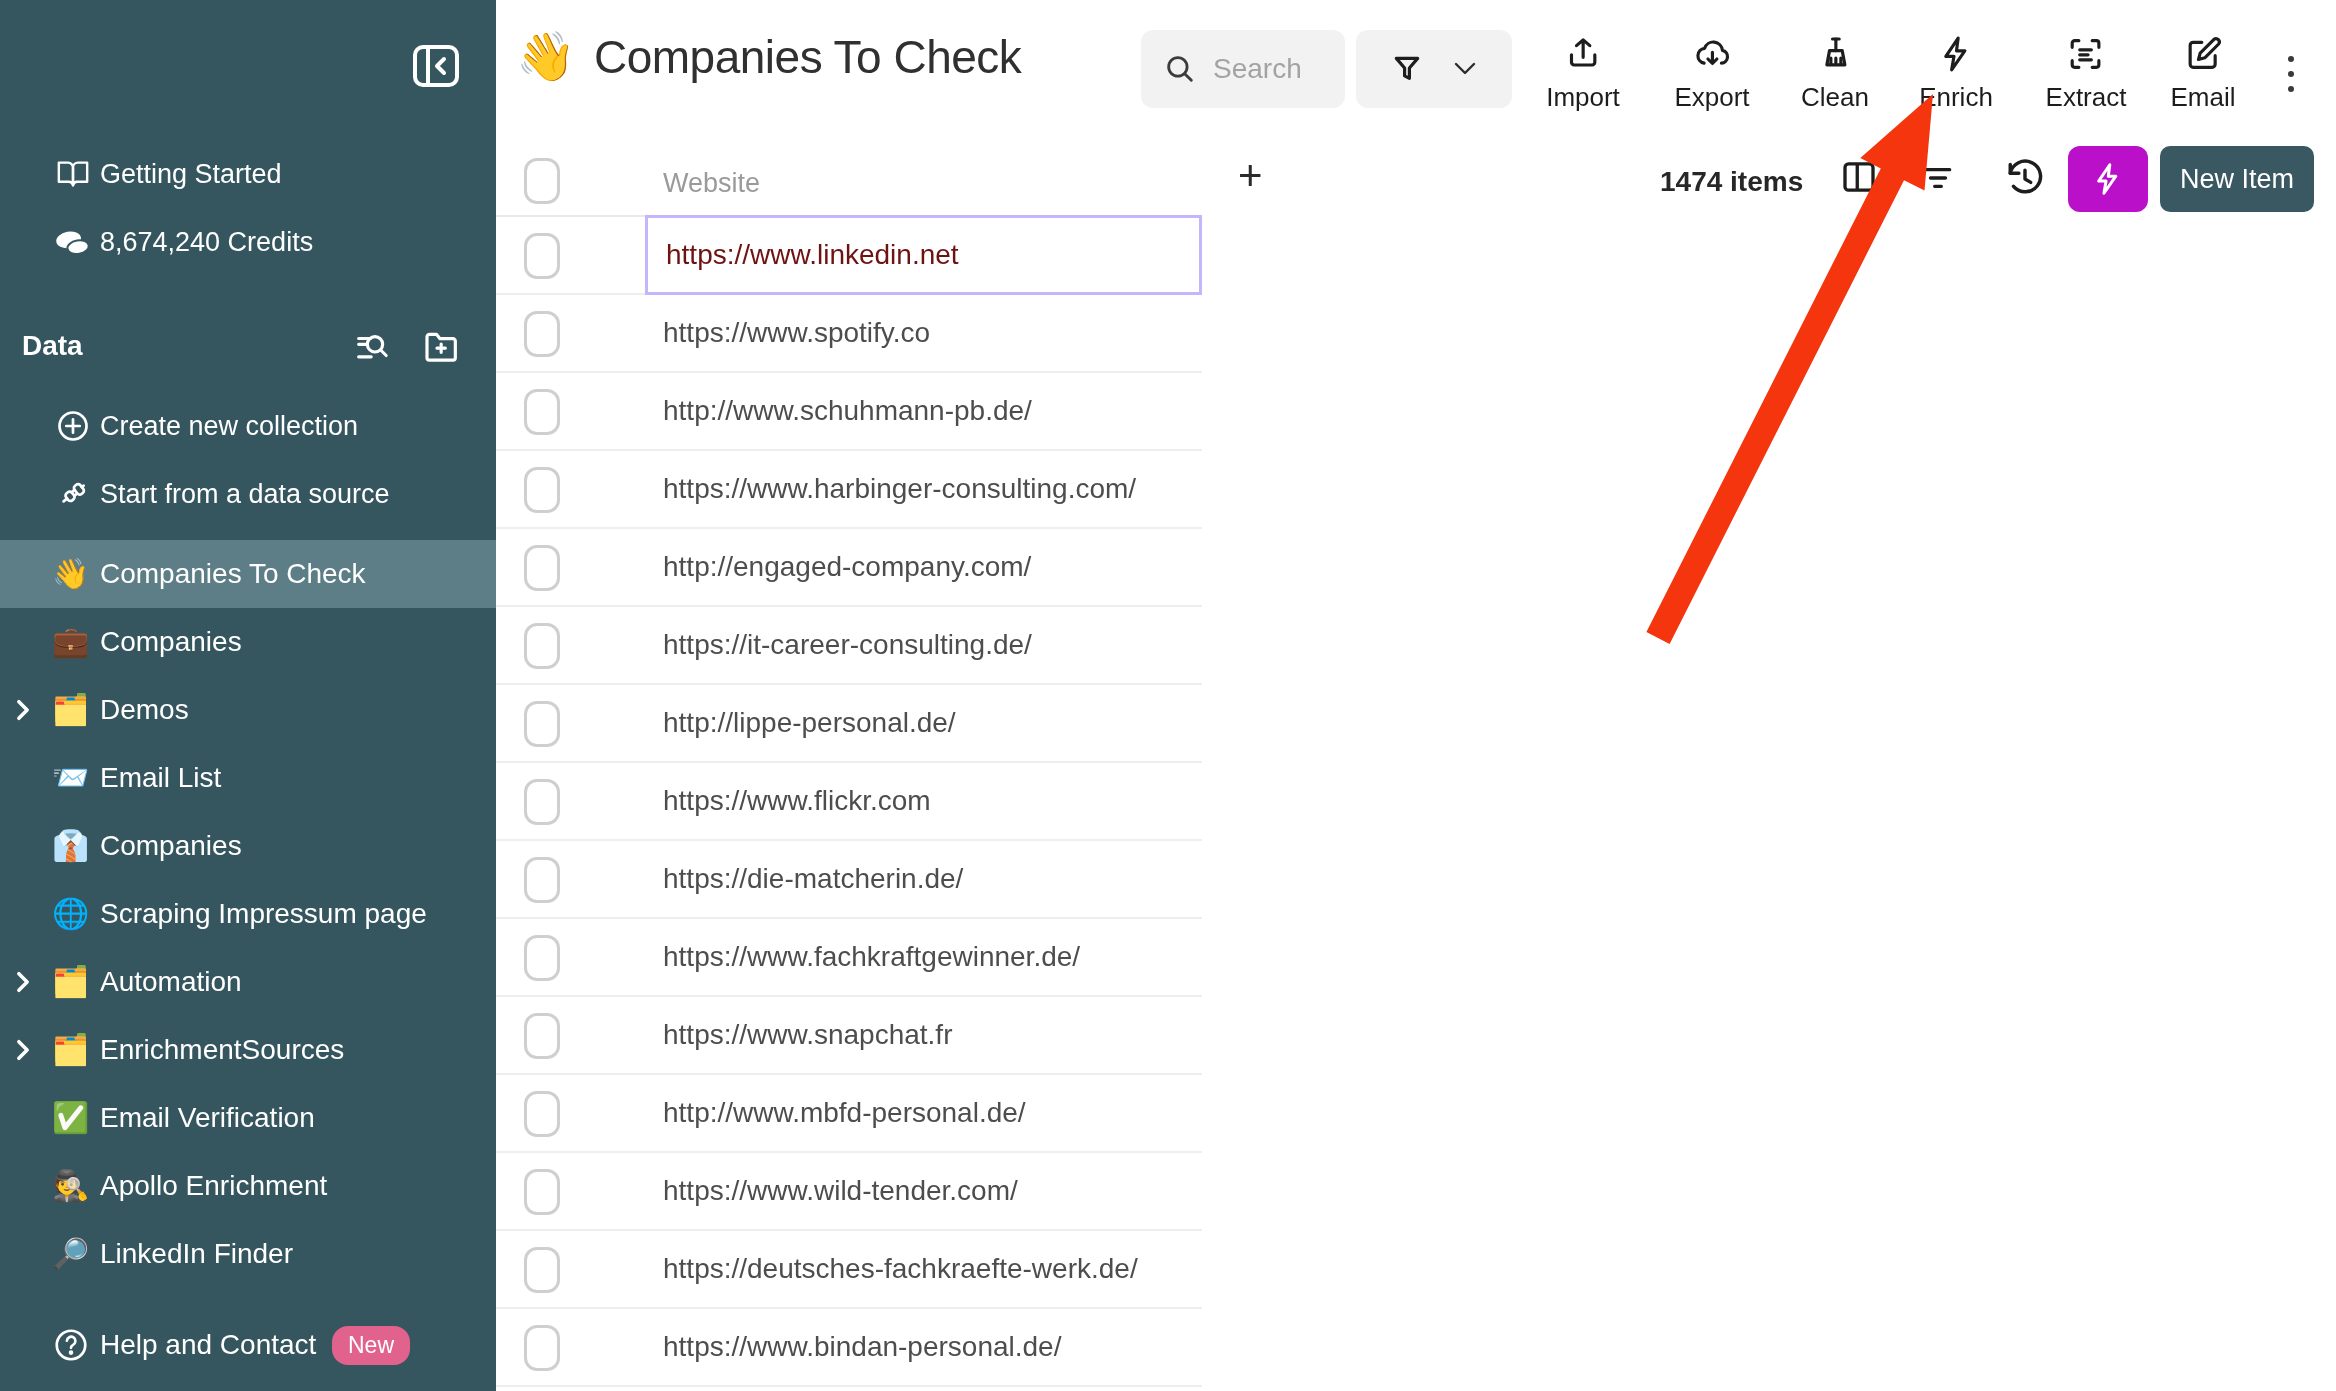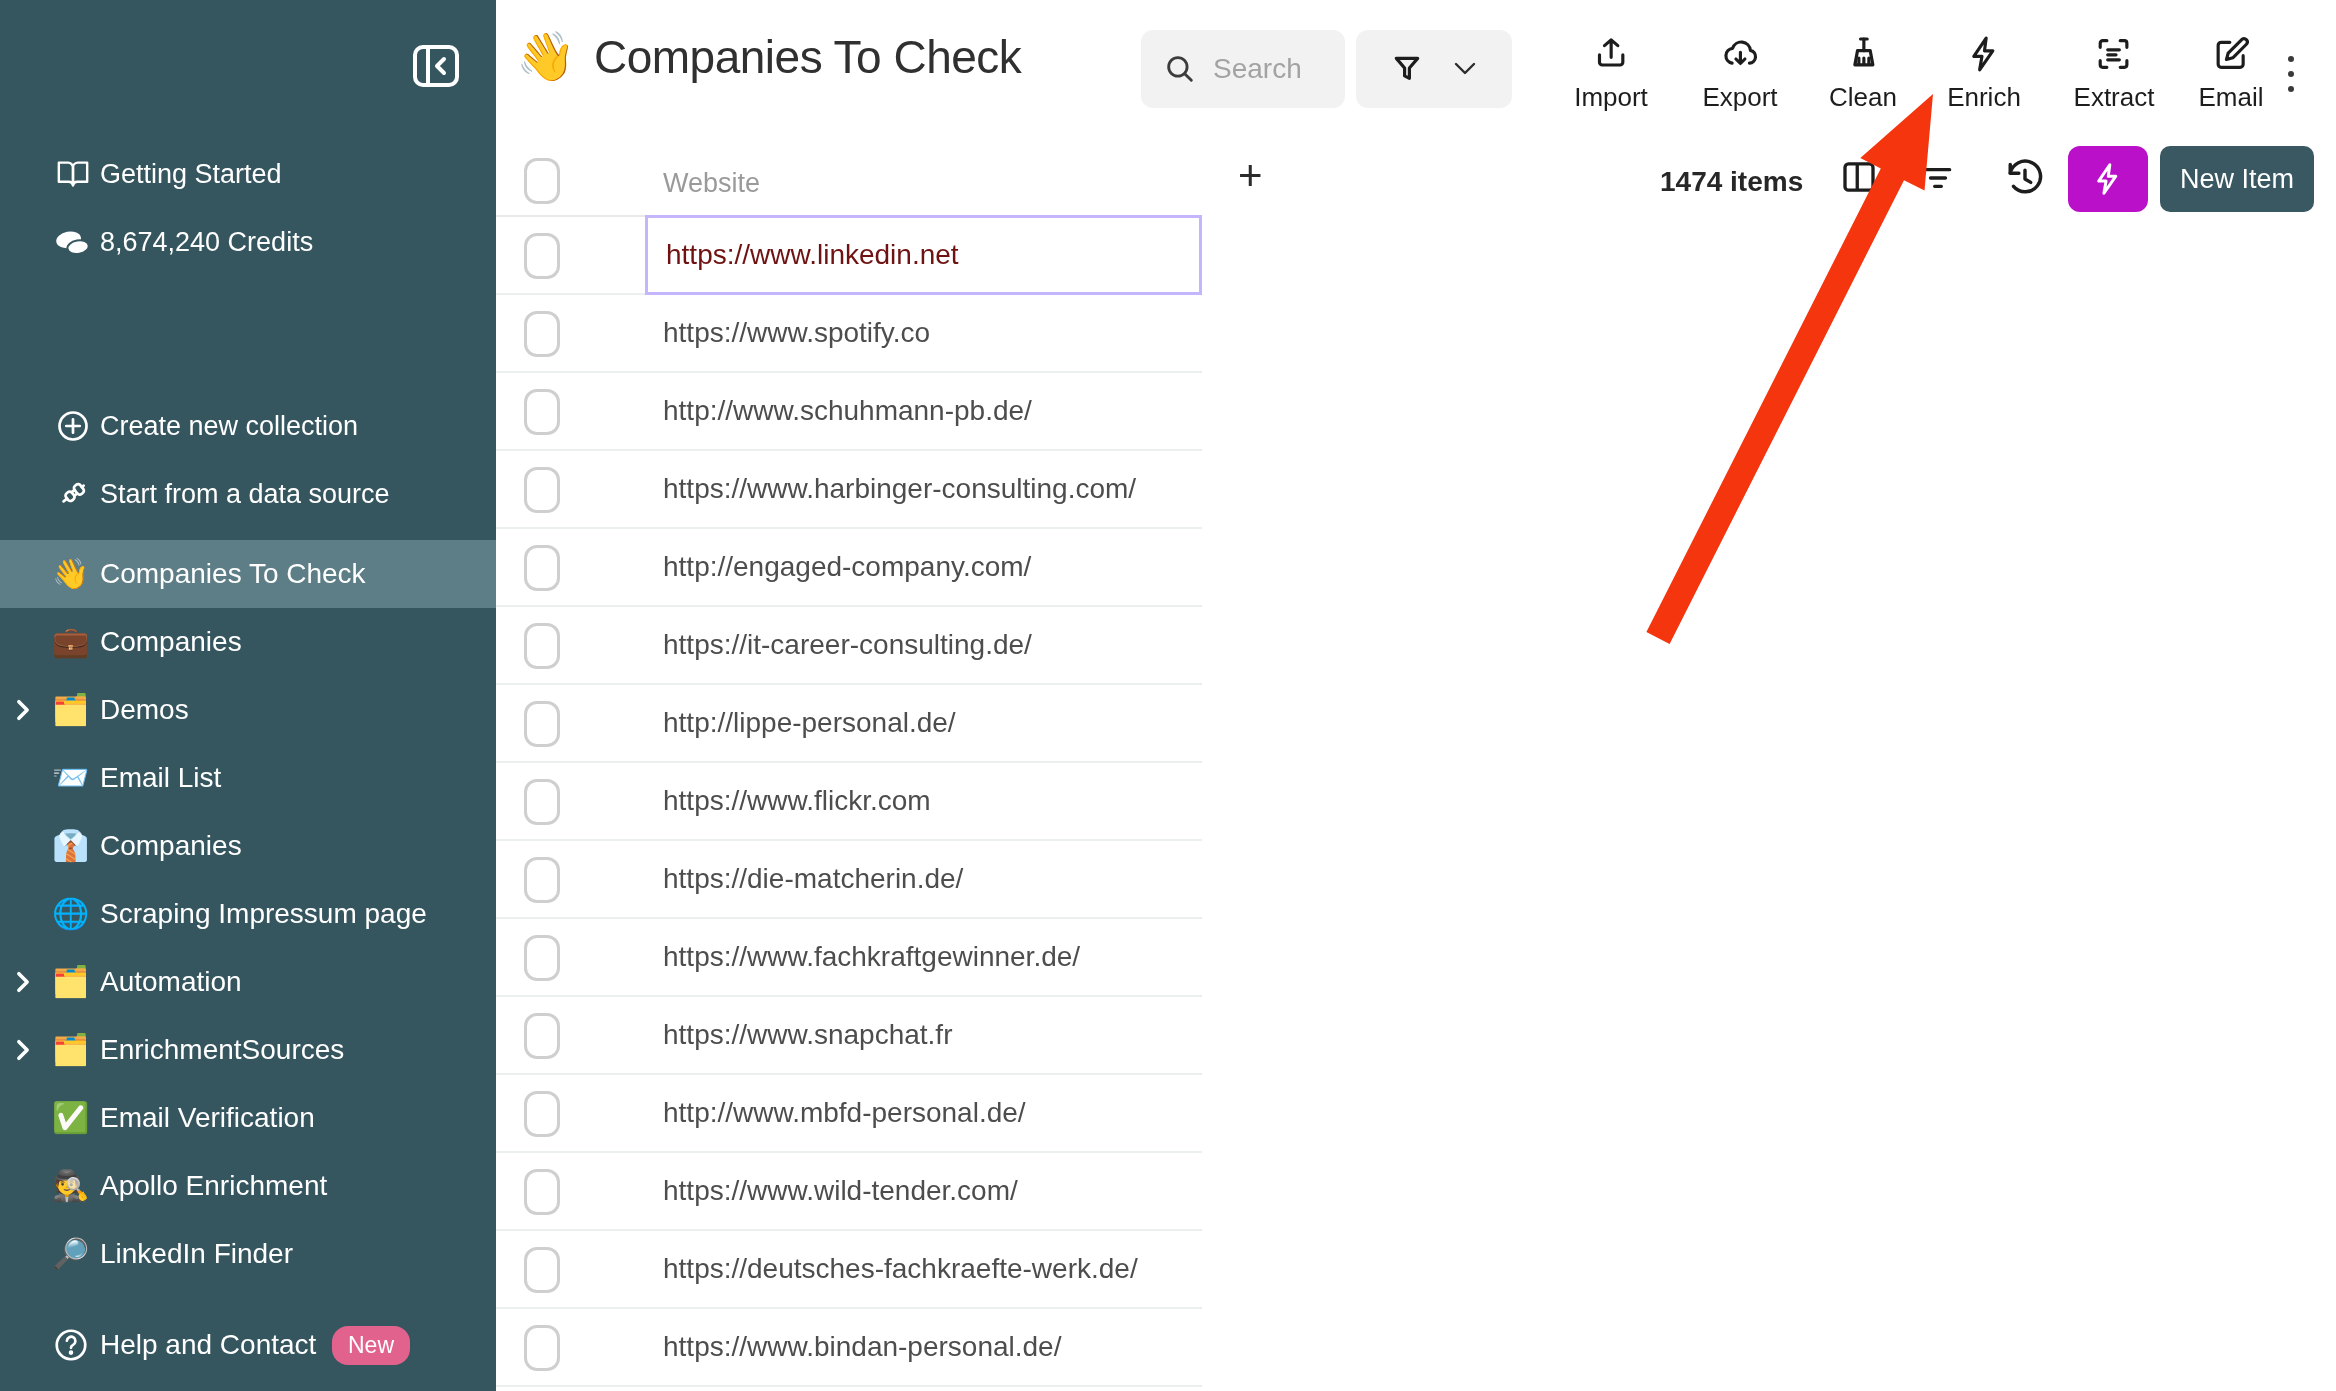--- a/index.html
+++ b/index.html
@@ -34,21 +34,21 @@
   .help-row .lbl { position:absolute; left:100px; white-space:nowrap; }
   .badge-new { position:absolute; left:332px; background:#e2628e; color:#fff; font-size:23px; padding:6px 16px; border-radius:16px; }
 
   
   .title-emoji { position:absolute; left:516px; top:28px; font-size:48px; font-family:"DejaVu Sans",sans-serif; }
   .page-title { position:absolute; left:594px; top:30px; font-size:46px; font-weight:500; color:#303030; letter-spacing:-0.5px; white-space:nowrap; }
   .search-box { position:absolute; left:1141px; top:30px; width:204px; height:78px; background:#f2f2f3; border-radius:12px; display:flex; align-items:center; padding-left:22px; gap:16px; }
   .search-box input { border:none; outline:none; background:transparent; font-size:28px; width:120px; color:#333; font-family:inherit; }
   .search-box input::placeholder { color:#a3a3a3; }
   .filter-box { position:absolute; left:1356px; top:30px; width:156px; height:78px; background:#f2f2f3; border-radius:12px; display:flex; align-items:center; justify-content:center; gap:30px; cursor:pointer; }
-  .tool-btn { position:absolute; top:34px; display:flex; flex-direction:column; align-items:center; gap:8px; transform:translateX(-50%); cursor:pointer; color:#1d1d1d;margin-left:28px; }
+  .tool-btn { position:absolute; top:34px; display:flex; flex-direction:column; align-items:center; gap:8px; transform:translateX(-50%); cursor:pointer; color:#1d1d1d; }
   .tool-btn .t-lbl { font-size:26px; }
   .kebab { position:absolute; left:2276px; top:46px; width:30px; height:56px; display:flex; flex-direction:column; align-items:center; justify-content:center; gap:9px; cursor:pointer; }
   .kebab i { width:6px; height:6px; border-radius:50%; background:#3a3a3a; }
 
   
   .cbx { width:36px; height:46px; border:3px solid #cfcfcf; border-radius:13px; background:#fff; cursor:pointer; }
   .hdr-cbx { position:absolute; left:524px; top:158px; }
   .col-name { position:absolute; left:663px; top:168px; font-size:27px; color:#9a9a9a; }
   .add-col { position:absolute; left:1238px; top:152px; font-size:42px; color:#2b2b2b; font-weight:300; cursor:pointer; }
   .items-count { position:absolute; left:1660px; top:166px; width:150px; text-align:left; font-size:28px; font-weight:bold; color:#272727; white-space:nowrap; }
@@ -93,20 +93,36 @@
     <div class="side-link" style="top:214px;">
       <span class="ic">
         <svg width="38" height="32" viewBox="0 0 26 22">
           <ellipse cx="10" cy="9.5" rx="8.6" ry="5.6" fill="#fff" transform="rotate(-10 10 9.5)"></ellipse>
           <ellipse cx="16.5" cy="14.5" rx="7.4" ry="4.6" fill="#fff" stroke="#36565f" stroke-width="1.4" transform="rotate(-10 16.5 14.5)"></ellipse>
         </svg>
       </span>
       <span class="lbl">8,674,240 Credits</span>
     </div>
 
+    <div class="data-head">
+      <span class="dh-label">Data</span>
+      <span class="dh-ic1">
+        <svg width="40" height="40" viewBox="0 0 24 24" fill="none" stroke="#fff" stroke-width="1.9" stroke-linecap="round">
+          <path d="M4 7.5h7M4 11h4.5M4 18.5h7.5"></path>
+          <circle cx="13.8" cy="11" r="4.6"></circle>
+          <path d="M17.2 14.4L20.5 17.7"></path>
+        </svg>
+      </span>
+      <span class="dh-ic2">
+        <svg width="40" height="40" viewBox="0 0 24 24" fill="none" stroke="#fff" stroke-width="1.9" stroke-linejoin="round" stroke-linecap="round">
+          <path d="M3 19V6.5A1.5 1.5 0 0 1 4.5 5h4.2l2.1 2.6h7.7A1.5 1.5 0 0 1 20 9.1V19a1.5 1.5 0 0 1-1.5 1.5h-14A1.5 1.5 0 0 1 3 19z"></path>
+          <path d="M11.5 10.8v5M9 13.3h5"></path>
+        </svg>
+      </span>
+    </div>
 
     <div class="side-link" style="top:398px;">
       <span class="ic">
         <svg width="36" height="36" viewBox="0 0 24 24" fill="none" stroke="#fff" stroke-width="1.8" stroke-linecap="round">
           <circle cx="12" cy="12" r="9"></circle>
             <path d="M12 7.5v9M7.5 12h9"></path>
         </svg>
       </span>
       <span class="lbl">Create new collection</span>
     </div>

